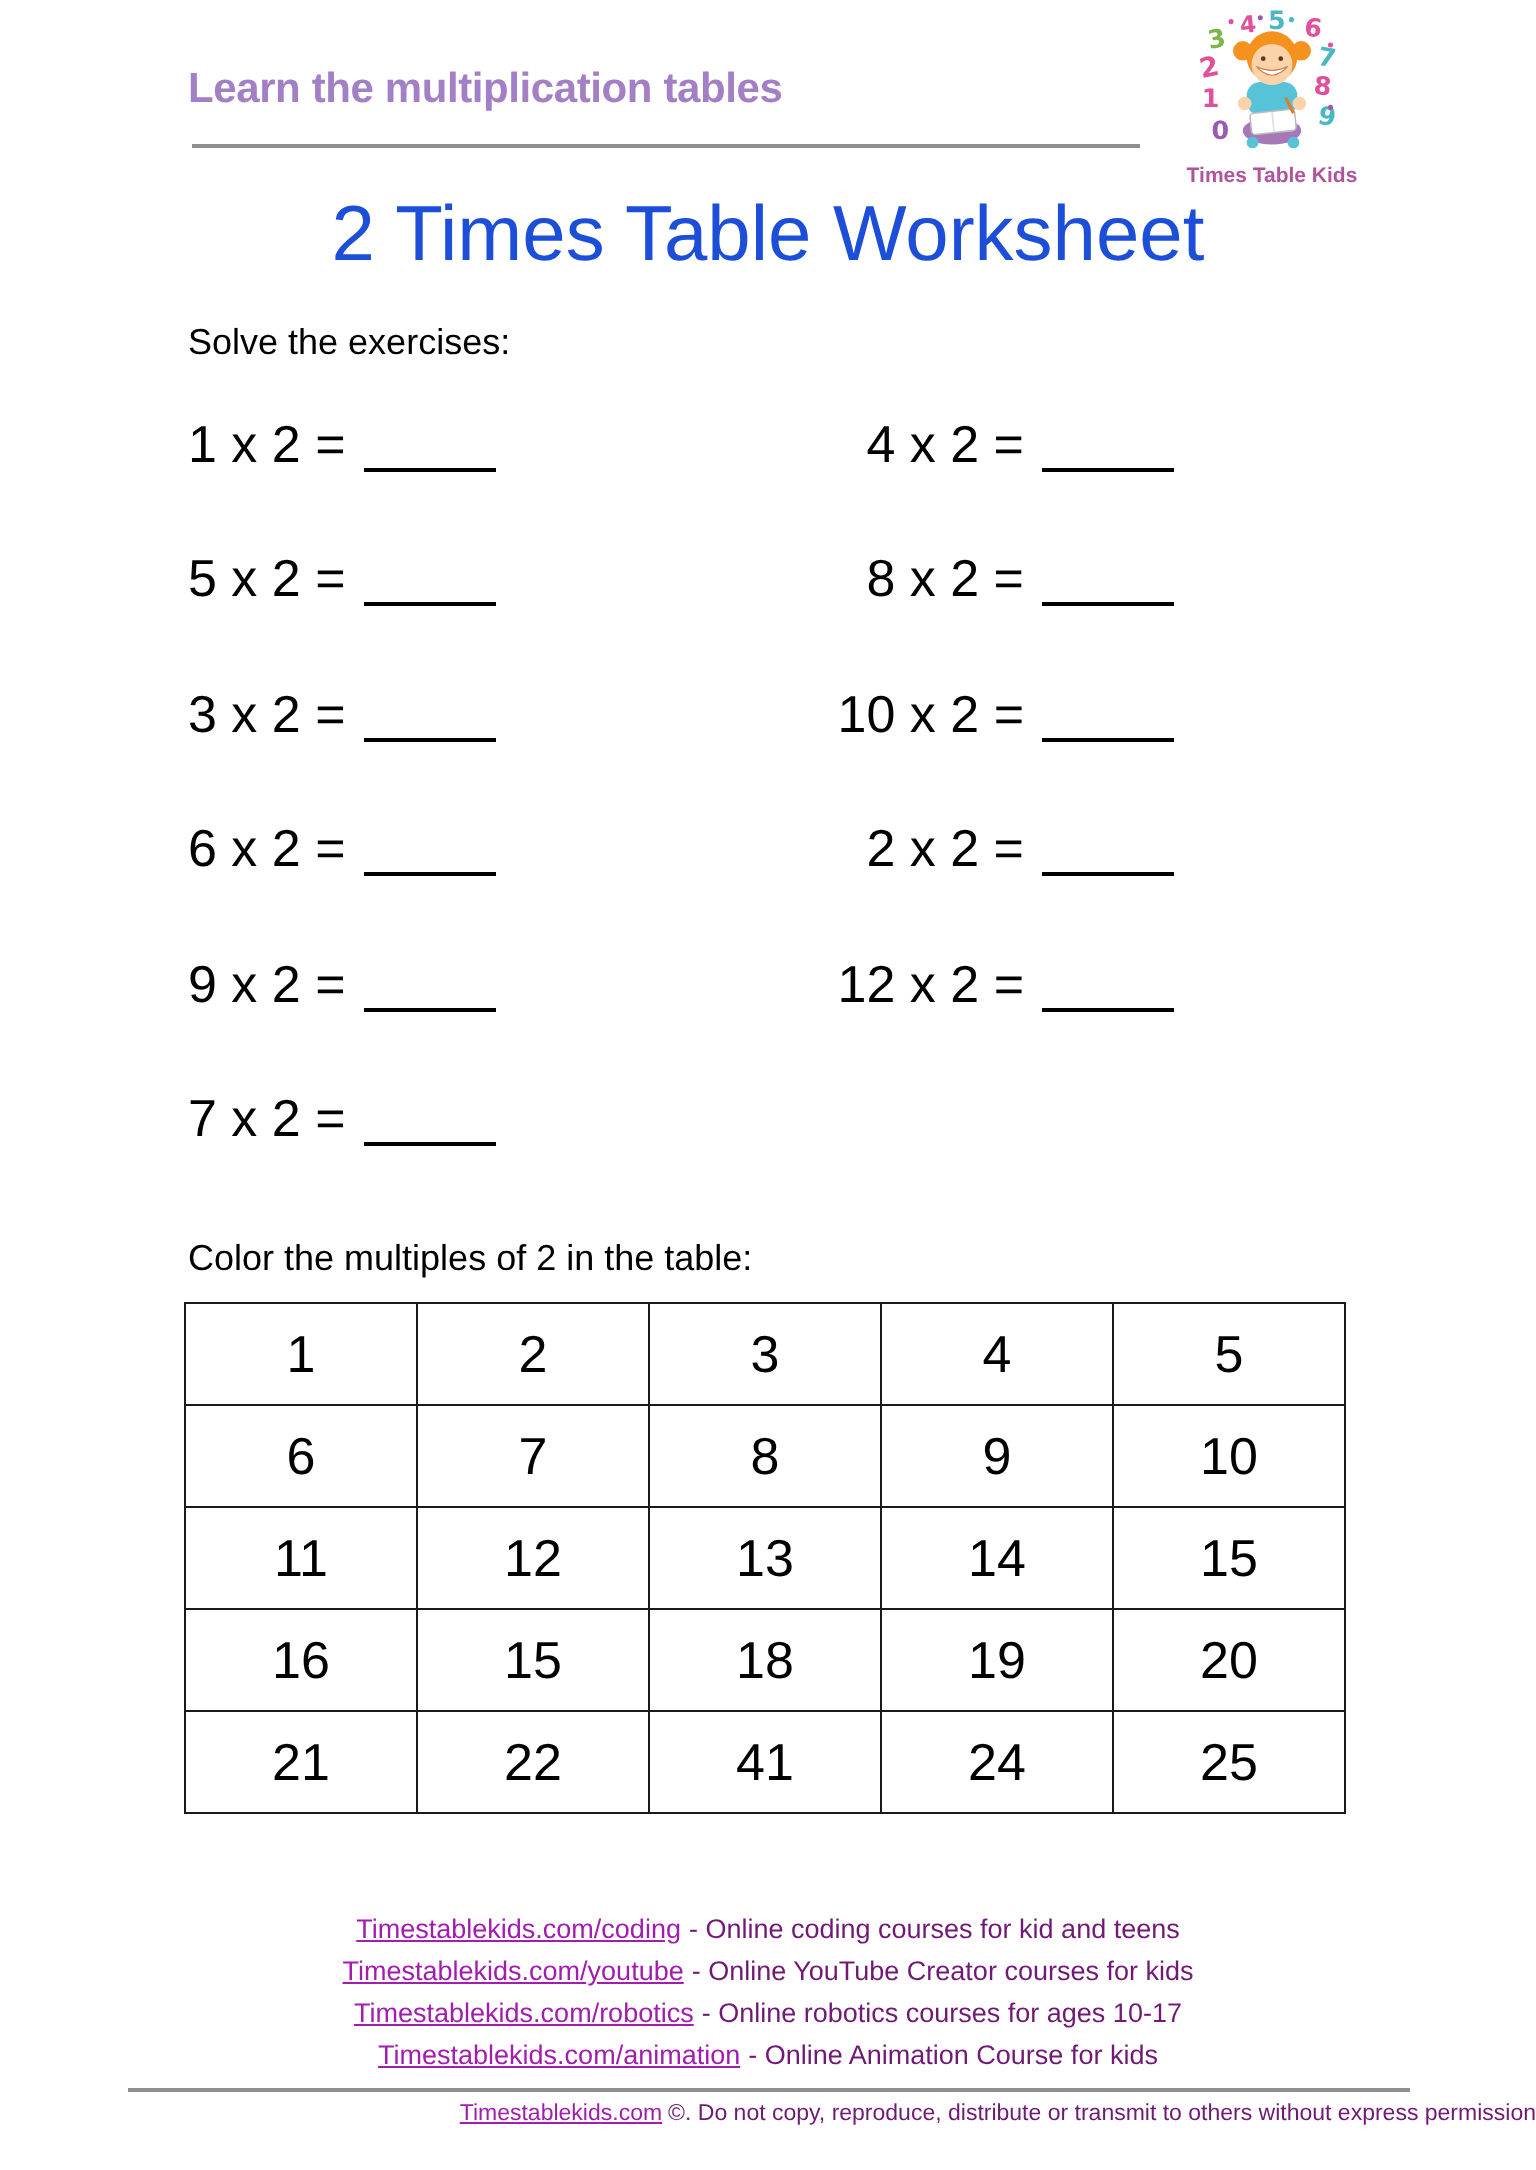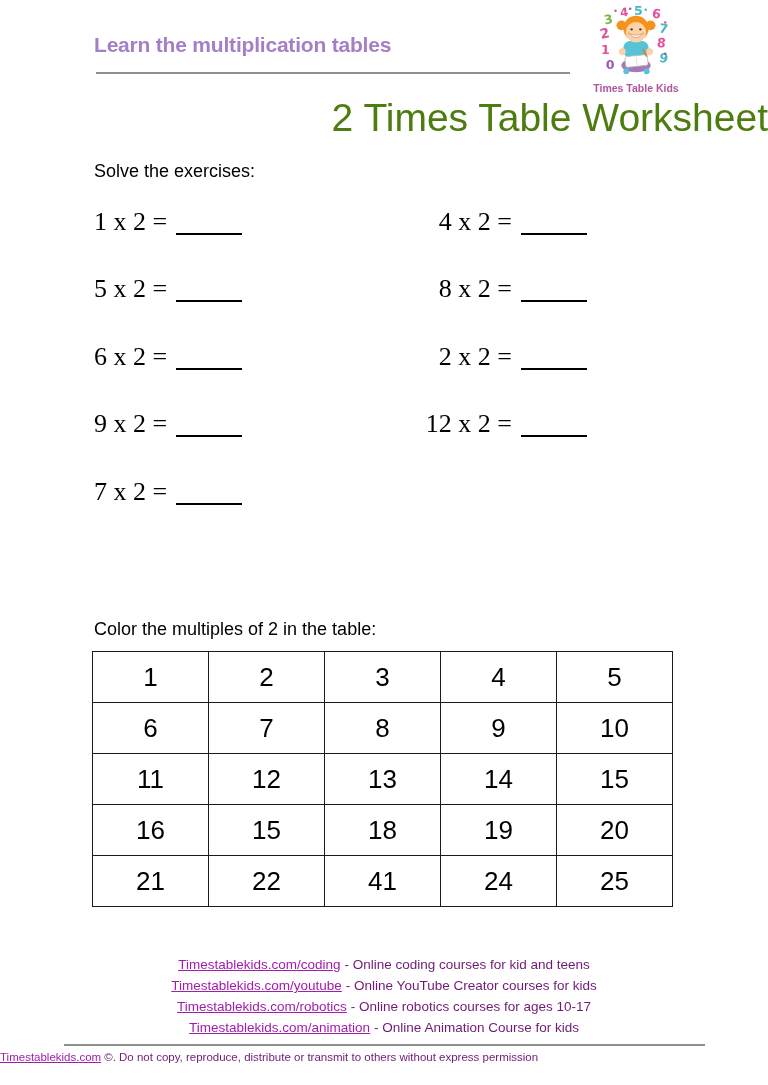--- a/index.html
+++ b/index.html
@@ -46,41 +46,40 @@
     font-weight: 700;
     color: #b0549c;
     white-space: nowrap;
   }
 
   
   .doc-title {
     position: absolute;
     top: 96px; left: 0;
     width: 100%;
-    text-align: right;
+    text-align: center;
     font-size: 39px;
     font-weight: 400;
-    color: #4d7c0f;
+    color: #1d4ed8;
   }
 
   
   .section-heading {
     position: absolute;
     left: 94px;
     font-size: 18px;
     font-weight: 400;
   }
   .solve-heading { top: 161px; }
   .color-heading { top: 619px; }
 
   .exercises {
     position: absolute;
     top: 207px; left: 94px;
     width: 493px;
-    font-family: Liberation Serif, serif;
   }
   .ex-row {
     height: 67.4px;
     display: flex;
     justify-content: space-between;
     align-items: flex-start;
     font-size: 26px;
   }
   .ex-cell { white-space: nowrap; }
   .ex-cell.right { text-align: left; }
@@ -128,21 +127,21 @@
   .footer-rule {
     position: absolute;
     top: 1044px; left: 64px;
     width: 641px; height: 1.5px;
     background: #8f8f8f;
   }
   .copyright {
     position: absolute;
     top: 1051px; left: 0;
     width: 100%;
-    text-align: left;
+    text-align: right;
     font-size: 11.5px;
   }
   .copyright .link-desc { margin-left: 3px; }
 </style>
 </head>
 <body>
 
 <div class="page">
 
   <div class="tagline">Learn the multiplication tables</div>
@@ -196,20 +195,24 @@
   <div class="exercises">
     <div class="ex-row">
       <div class="ex-cell left"><span>1 x 2 =</span><span class="blank"></span></div>
       <div class="ex-cell right"><span>4 x 2 =</span><span class="blank"></span></div>
     </div>
     <div class="ex-row">
       <div class="ex-cell left"><span>5 x 2 =</span><span class="blank"></span></div>
       <div class="ex-cell right"><span>8 x 2 =</span><span class="blank"></span></div>
     </div>
     <div class="ex-row">
+      <div class="ex-cell left"><span>3 x 2 =</span><span class="blank"></span></div>
+      <div class="ex-cell right"><span>10 x 2 =</span><span class="blank"></span></div>
+    </div>
+    <div class="ex-row">
       <div class="ex-cell left"><span>6 x 2 =</span><span class="blank"></span></div>
       <div class="ex-cell right"><span>2 x 2 =</span><span class="blank"></span></div>
     </div>
     <div class="ex-row">
       <div class="ex-cell left"><span>9 x 2 =</span><span class="blank"></span></div>
       <div class="ex-cell right"><span>12 x 2 =</span><span class="blank"></span></div>
     </div>
     <div class="ex-row">
       <div class="ex-cell right"><span>7 x 2 =</span><span class="blank"></span></div>
     </div>

